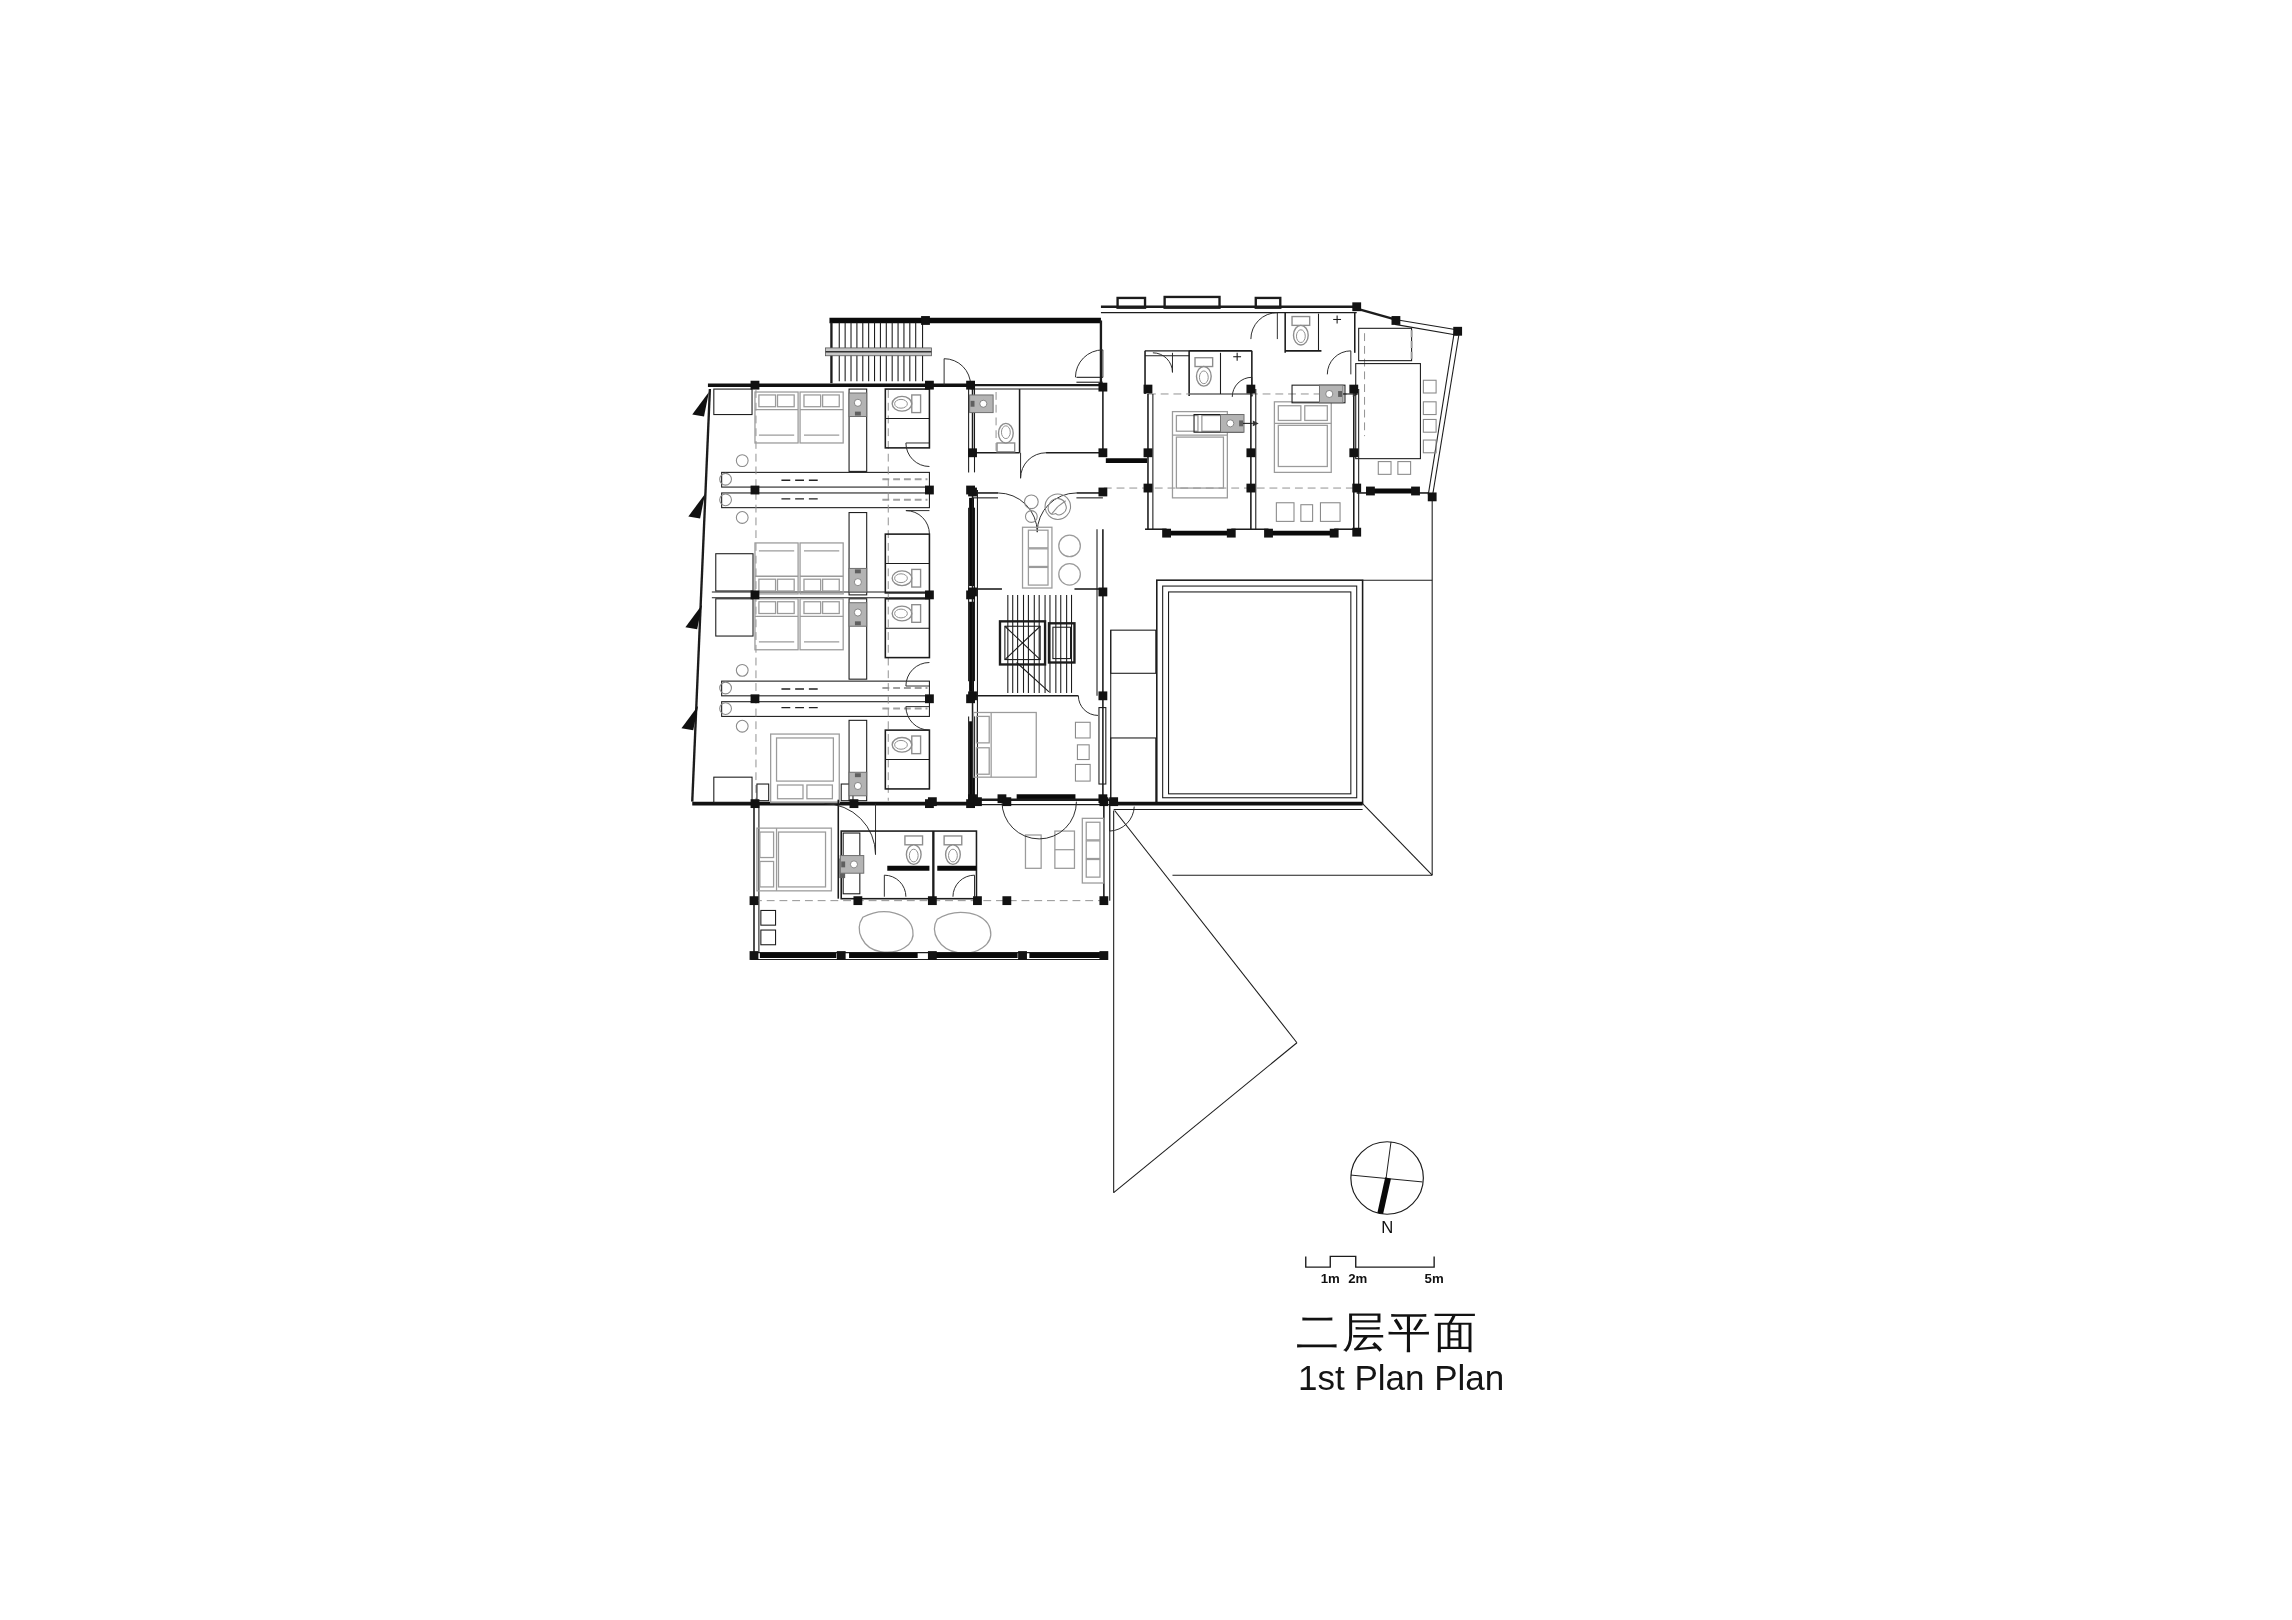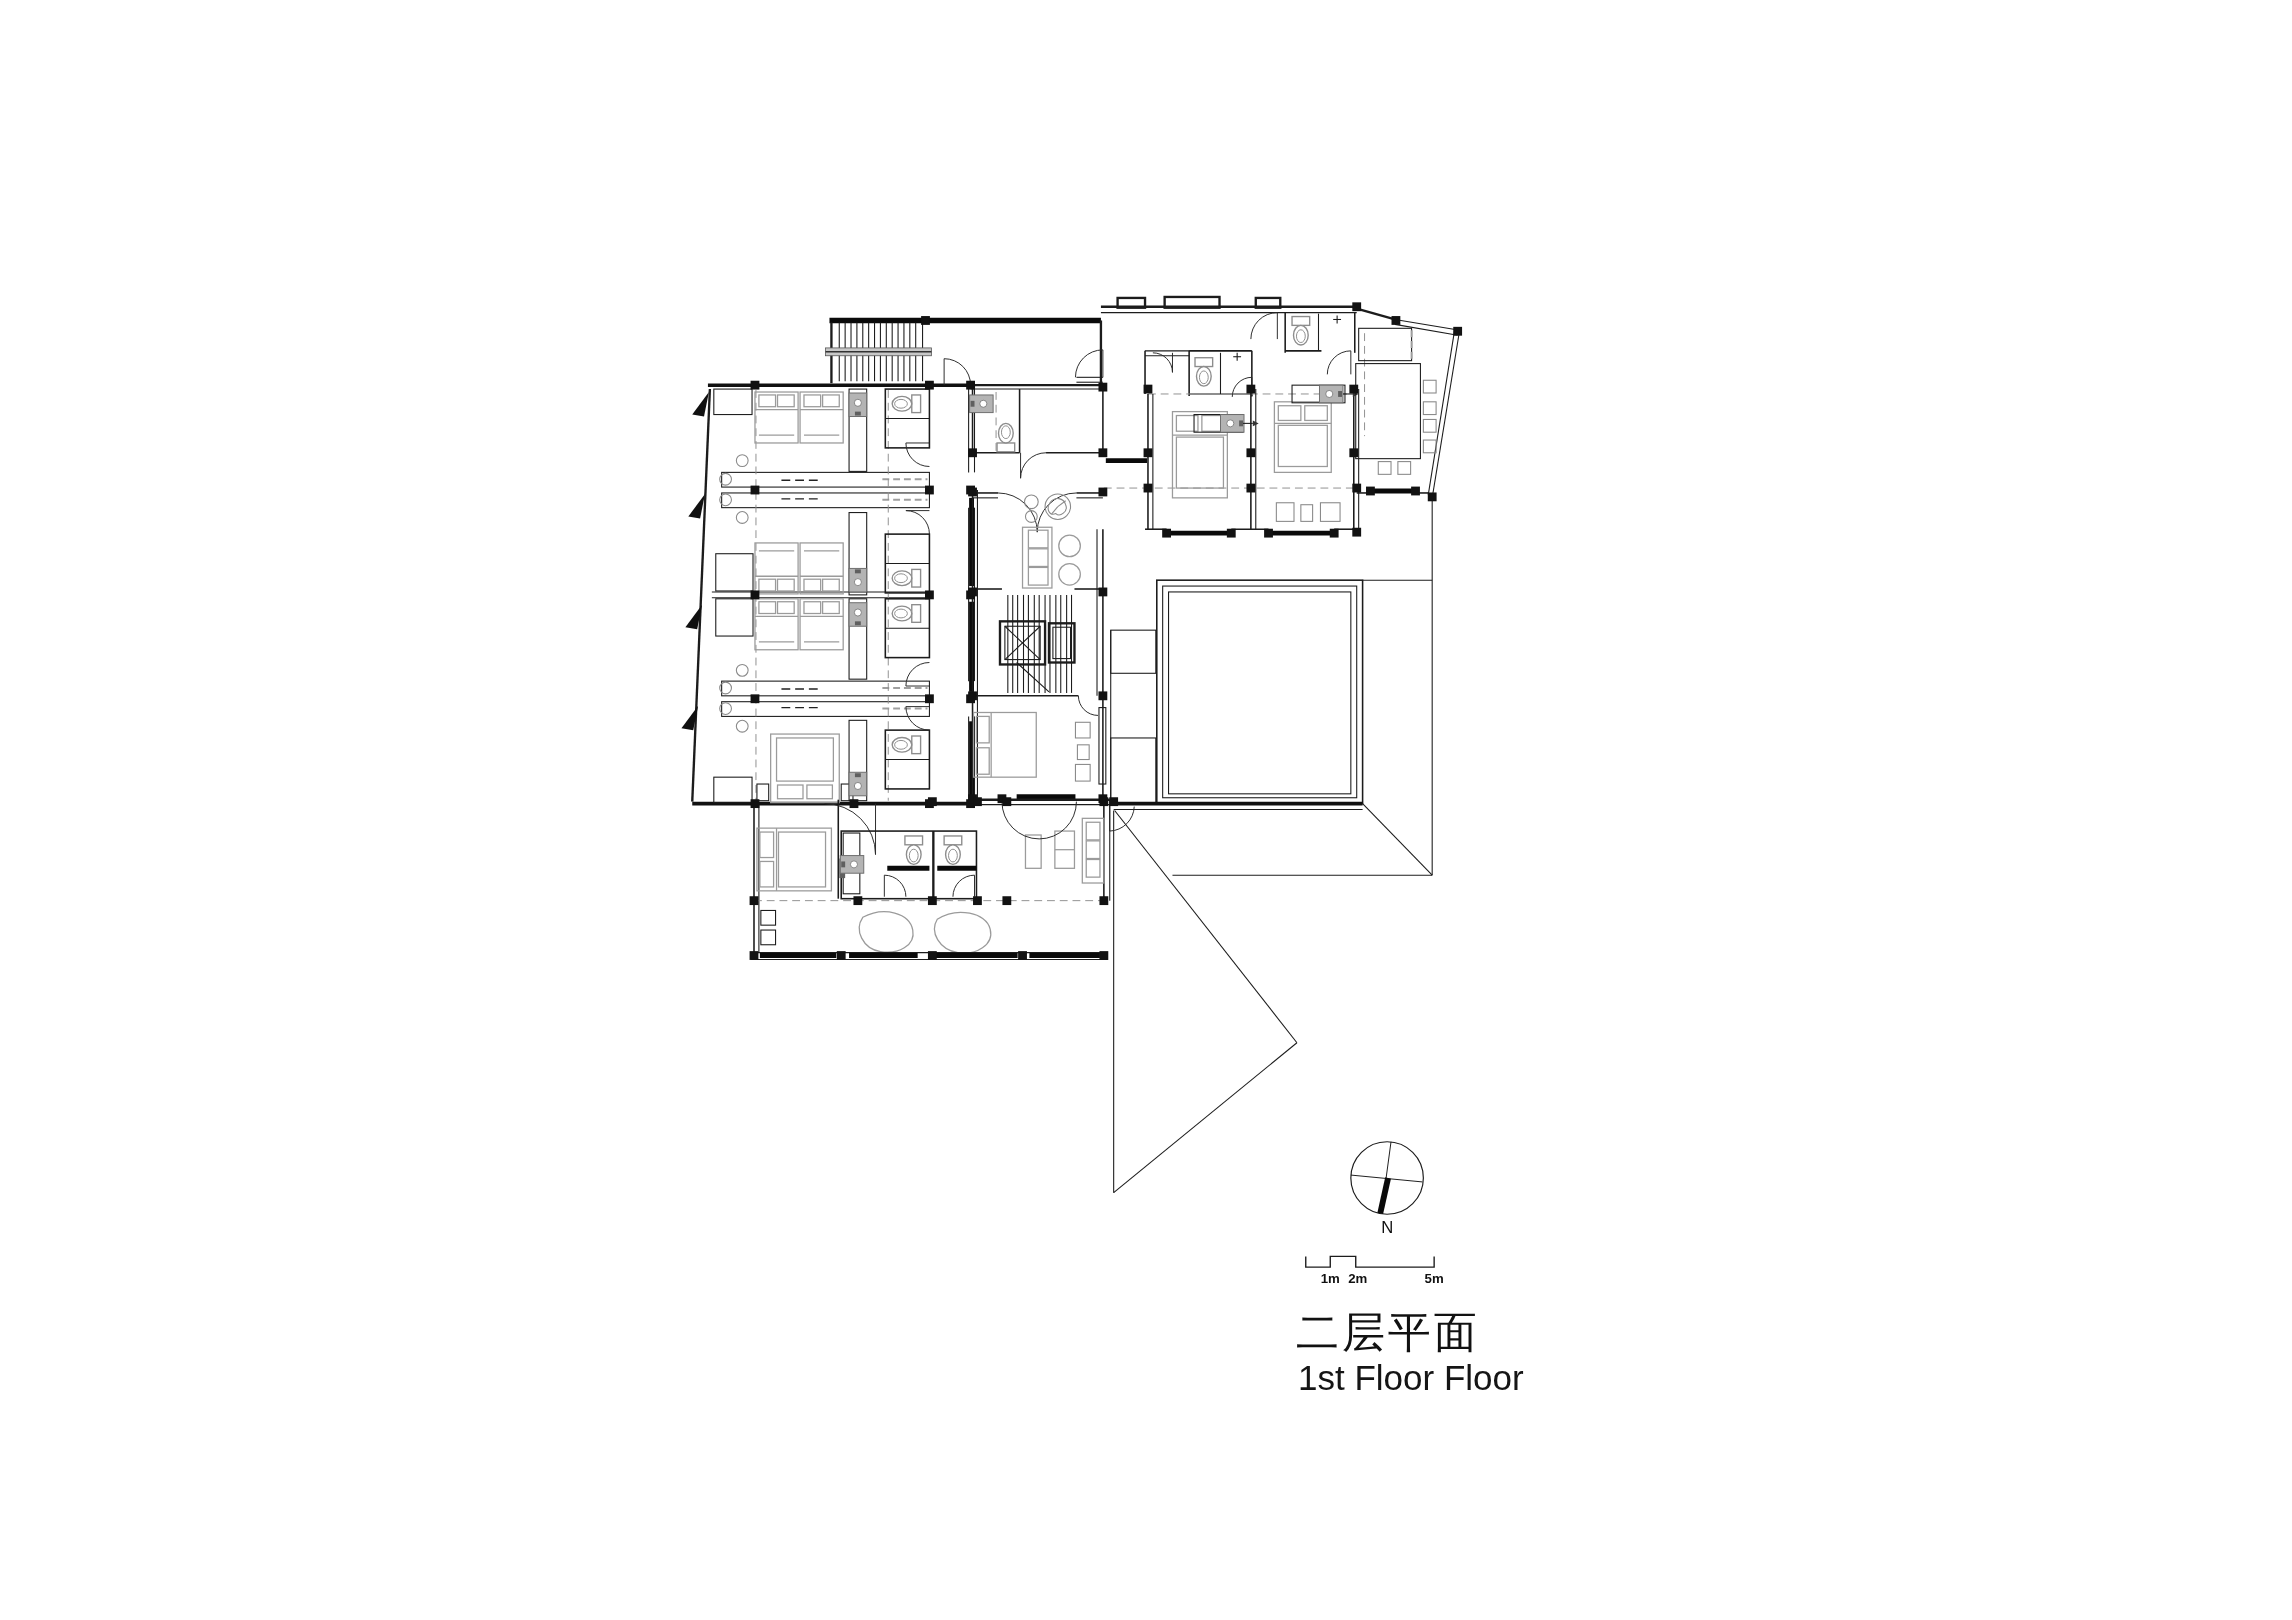--- a/index.html
+++ b/index.html
@@ -582,15 +582,15 @@
 
   <g>
     <path d="M 1332 1282 V 1293 H 1357 V 1282 H 1383 V 1293 H 1463 V 1282" fill="none" stroke="#1c1c1c" stroke-width="1.4"></path>
     <text x="1357" y="1309" font-size="13.5" text-anchor="middle" font-weight="bold">1m</text>
     <text x="1385" y="1309" font-size="13.5" text-anchor="middle" font-weight="bold">2m</text>
     <text x="1463" y="1309" font-size="13.5" text-anchor="middle" font-weight="bold">5m</text>
   </g>
 </svg>
 
 <div class="t-zh">二层平面</div>
-<div class="t-en">1st Floor Floor</div>
+<div class="t-en">1st Plan Plan</div>
 </div>
 
 
 </body></html>

